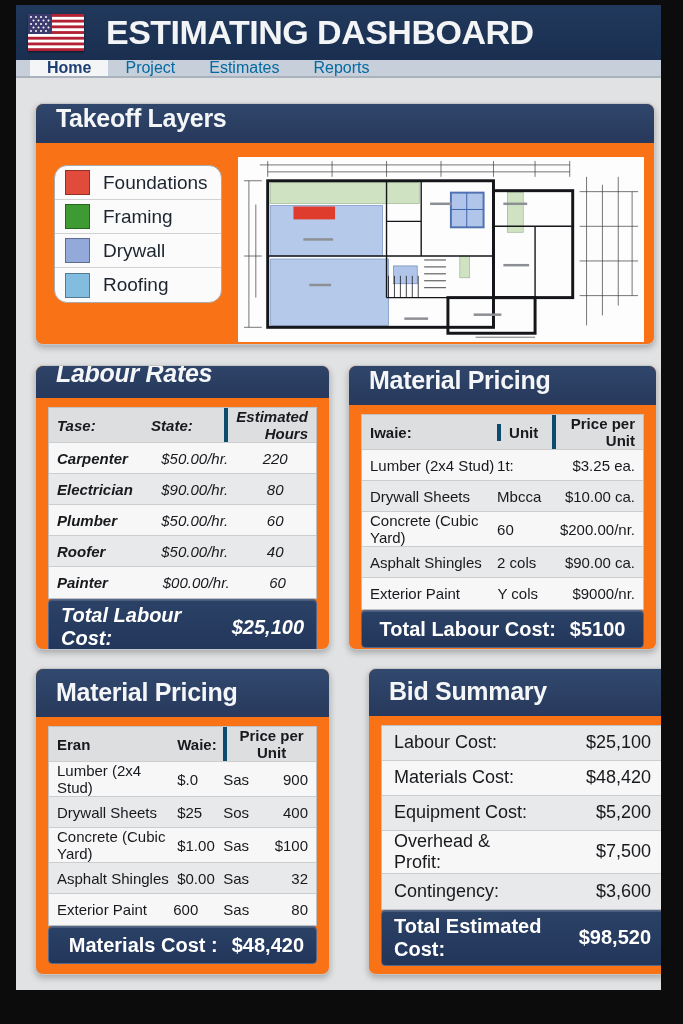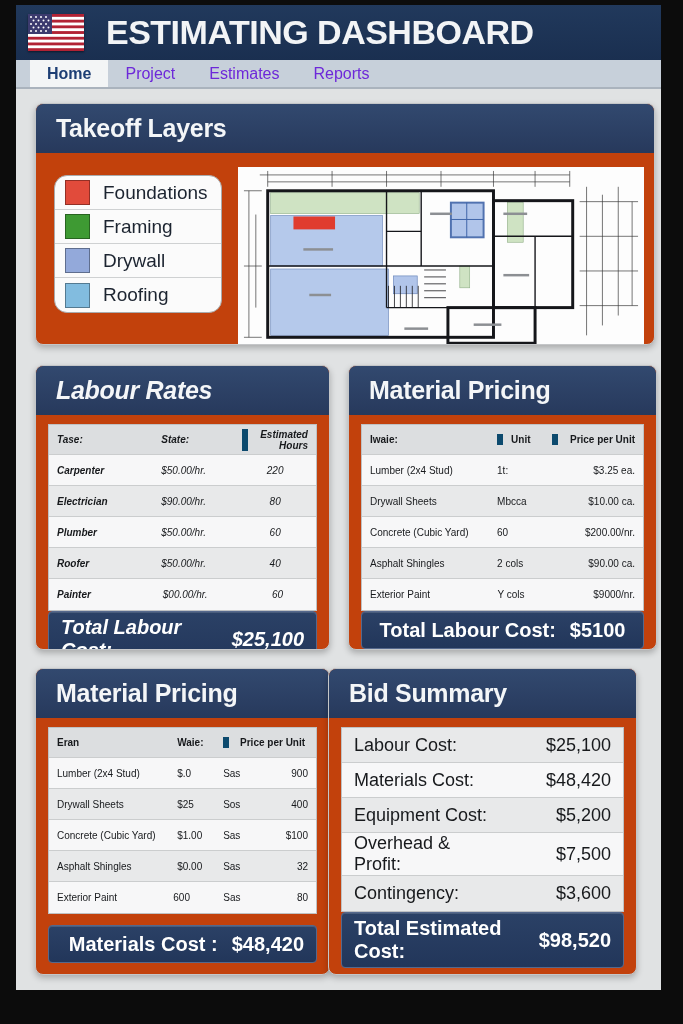--- a/index.html
+++ b/index.html
@@ -7,26 +7,26 @@
   body { font-family:"Liberation Sans", sans-serif; background:#0c0c0c; position:relative; overflow:hidden; }
 
   .screen { position:absolute; left:16px; top:5px; width:645px; height:985px; background:#e0e2e3; overflow:hidden; }
 
   
   .app-header { height:55px; background:linear-gradient(180deg,#21395c 0%,#1a2f50 100%); display:flex; align-items:center; padding-left:12px; }
   .flag { width:56px; height:37px; margin-right:22px; box-shadow:0 1px 2px rgba(0,0,0,.5); flex:none; }
   .app-title { color:#f2f4f6; font-size:34px; font-weight:bold; letter-spacing:-0.5px; font-stretch:condensed; white-space:nowrap; }
 
   
-  .nav-bar { height:29px; background:#c7d0da; display:flex; align-items:stretch; padding-left:14px; border-bottom:2px solid #aab3bd; }
-  .tab { display:flex; align-items:center; padding:0 17px; font-size:16px; color:#6d28d9; cursor:pointer; }
+  .nav-bar { height:18px; background:#c7d0da; display:flex; align-items:stretch; padding-left:14px; border-bottom:2px solid #aab3bd; }
+  .tab { display:flex; align-items:center; padding:0 17px; font-size:16px; color:#0369a1; cursor:pointer; }
   .tab.active { background:#f3f5f6; color:#1d3e74; font-weight:bold; }
 
   
-  .panel { position:absolute; background:#c2410c; border:1px solid #c4c6c8; border-radius:8px; box-shadow:0 3px 6px rgba(0,0,0,.25); display:flex; flex-direction:column; overflow:hidden; }
+  .panel { position:absolute; background:#f97316; border:1px solid #c4c6c8; border-radius:8px; box-shadow:0 3px 6px rgba(0,0,0,.25); display:flex; flex-direction:column; overflow:hidden;justify-content:center; }
   .panel-head { background:linear-gradient(180deg,#32496f 0%,#27395c 100%); color:#f4f6f8; font-weight:bold; font-size:25px; padding:10px 20px; flex:none; letter-spacing:-0.3px; }
   .panel-body { flex:1; display:flex; flex-direction:column; padding:9px 12px 11px 12px; }
 
   .takeoff { left:19px; top:98px; width:620px; height:242px; }
   .takeoff .panel-body { flex-direction:row; padding:14px 10px 12px 18px; }
 
   .legend { width:168px; background:#fbfbfb; border:1px solid #a9abad; border-radius:13px; margin-top:8px; align-self:flex-start; }
   .legend-item { display:flex; align-items:center; height:34px; padding:0 10px; border-bottom:1px solid #cfd1d2; }
   .legend-item:last-child { border-bottom:none; }
   .swatch { width:25px; height:25px; margin-right:13px; border:1px solid rgba(0,0,0,.35); flex:none; }
@@ -34,36 +34,36 @@
   .sw-peri { background:#93a9da; } .sw-blue { background:#82bcdf; }
   .legend-label { font-size:19px; color:#1c2430; }
 
   .plan-wrap { flex:1; margin-left:16px; background:#fdfdfd; position:relative; }
   .plan-wrap svg { width:100%; height:100%; display:block; }
 
   
   .labour { left:19px; top:360px; width:295px; height:285px;font-style:italic; }
   .mat-top { left:332px; top:360px; width:309px; height:285px; }
   .mat-bot { left:19px; top:663px; width:295px; height:307px; }
-  .bid     { left:312px; top:663px; width:309px; height:307px; }
+  .bid     { left:352px; top:663px; width:309px; height:307px; }
 
   .tbl { border:1px solid #bfc1c3; background:#fff; flex:none; }
-  .trow { display:grid; align-items:center; min-height:31px; padding:0 8px; font-size:10px; color:#17191c; border-bottom:1px solid #cbcdce; background:#f7f7f8; }
+  .trow { display:grid; align-items:center; min-height:31px; padding:0 8px; font-size:15px; color:#17191c; border-bottom:1px solid #cbcdce; background:#f7f7f8; }
   .trow:nth-child(odd) { background:#e8e9ea; }
   .trow.thead { background:#dcdee0; font-weight:bold; min-height:30px; }
   .trow:last-child { border-bottom:none;gap:9px; }
   .cols-labour { grid-template-columns:1.35fr 1.05fr 0.85fr; }
   .cols-mat3 { grid-template-columns:1.75fr 0.75fr 1.15fr; }
   .cols-mat4 { grid-template-columns:1.7fr 0.65fr 0.55fr 0.65fr; }
   .cols-mat4h { grid-template-columns:1.7fr 0.65fr 1.2fr; }
   .cols-bid { grid-template-columns:1.2fr 1fr; }
   .c-r { text-align:right; } .c-c { text-align:center; }
   .bold { font-weight:bold; }
   .bid .trow { min-height:35px; font-size:18px; padding:0 12px; }
-  .colsep { border-left:6px solid #0c4a6e; padding-left:8px; }
+  .colsep { border-left:4px solid #0c4a6e; padding-left:8px; }
 
   .total-bar { margin-top:auto; background:linear-gradient(180deg,#2b4166 0%,#22365a 100%); border:1px solid #55688c; border-radius:4px; color:#fff; font-weight:bold; font-size:20px; display:flex; justify-content:center; align-items:center; gap:14px; min-height:38px; padding:4px 12px; box-shadow:inset 0 1px 0 rgba(255,255,255,.15); }
 
   .dim { stroke:#3a3a3a; stroke-width:0.7; } 
   .wall { stroke:#15161a; fill:none; }
   .txtph { fill:#8c8f93; }
 </style>
 </head>
 <body>
 

